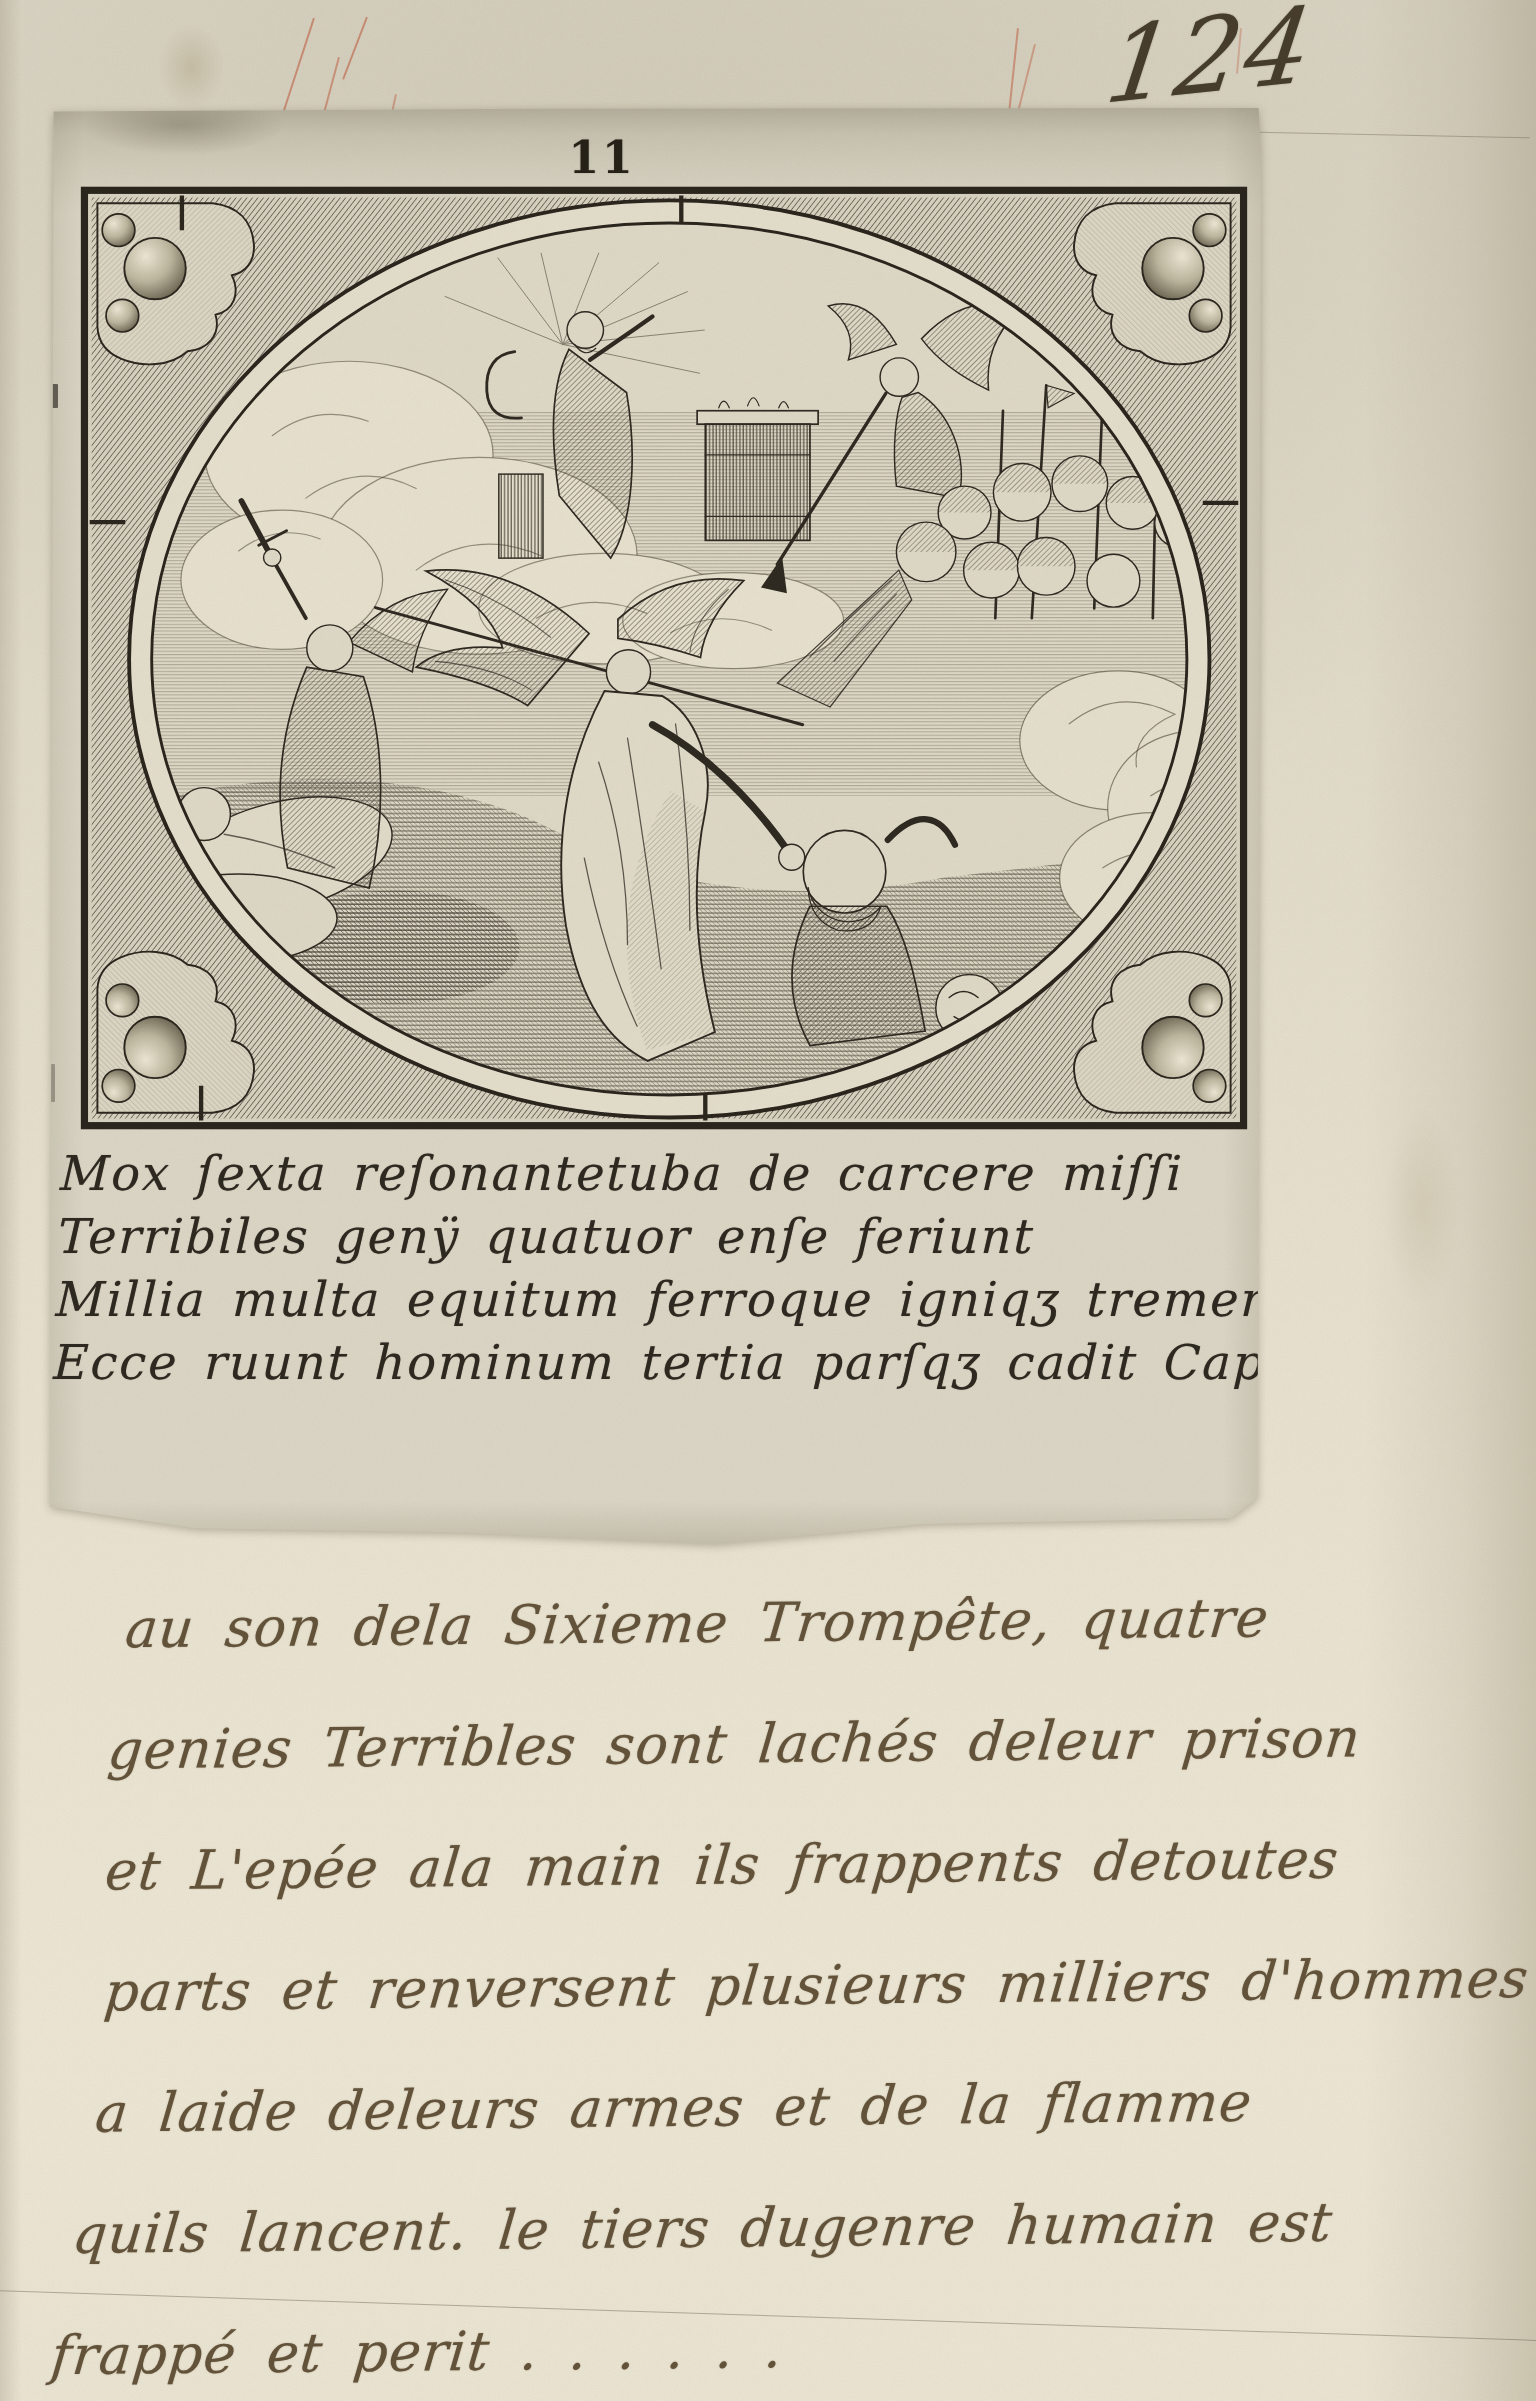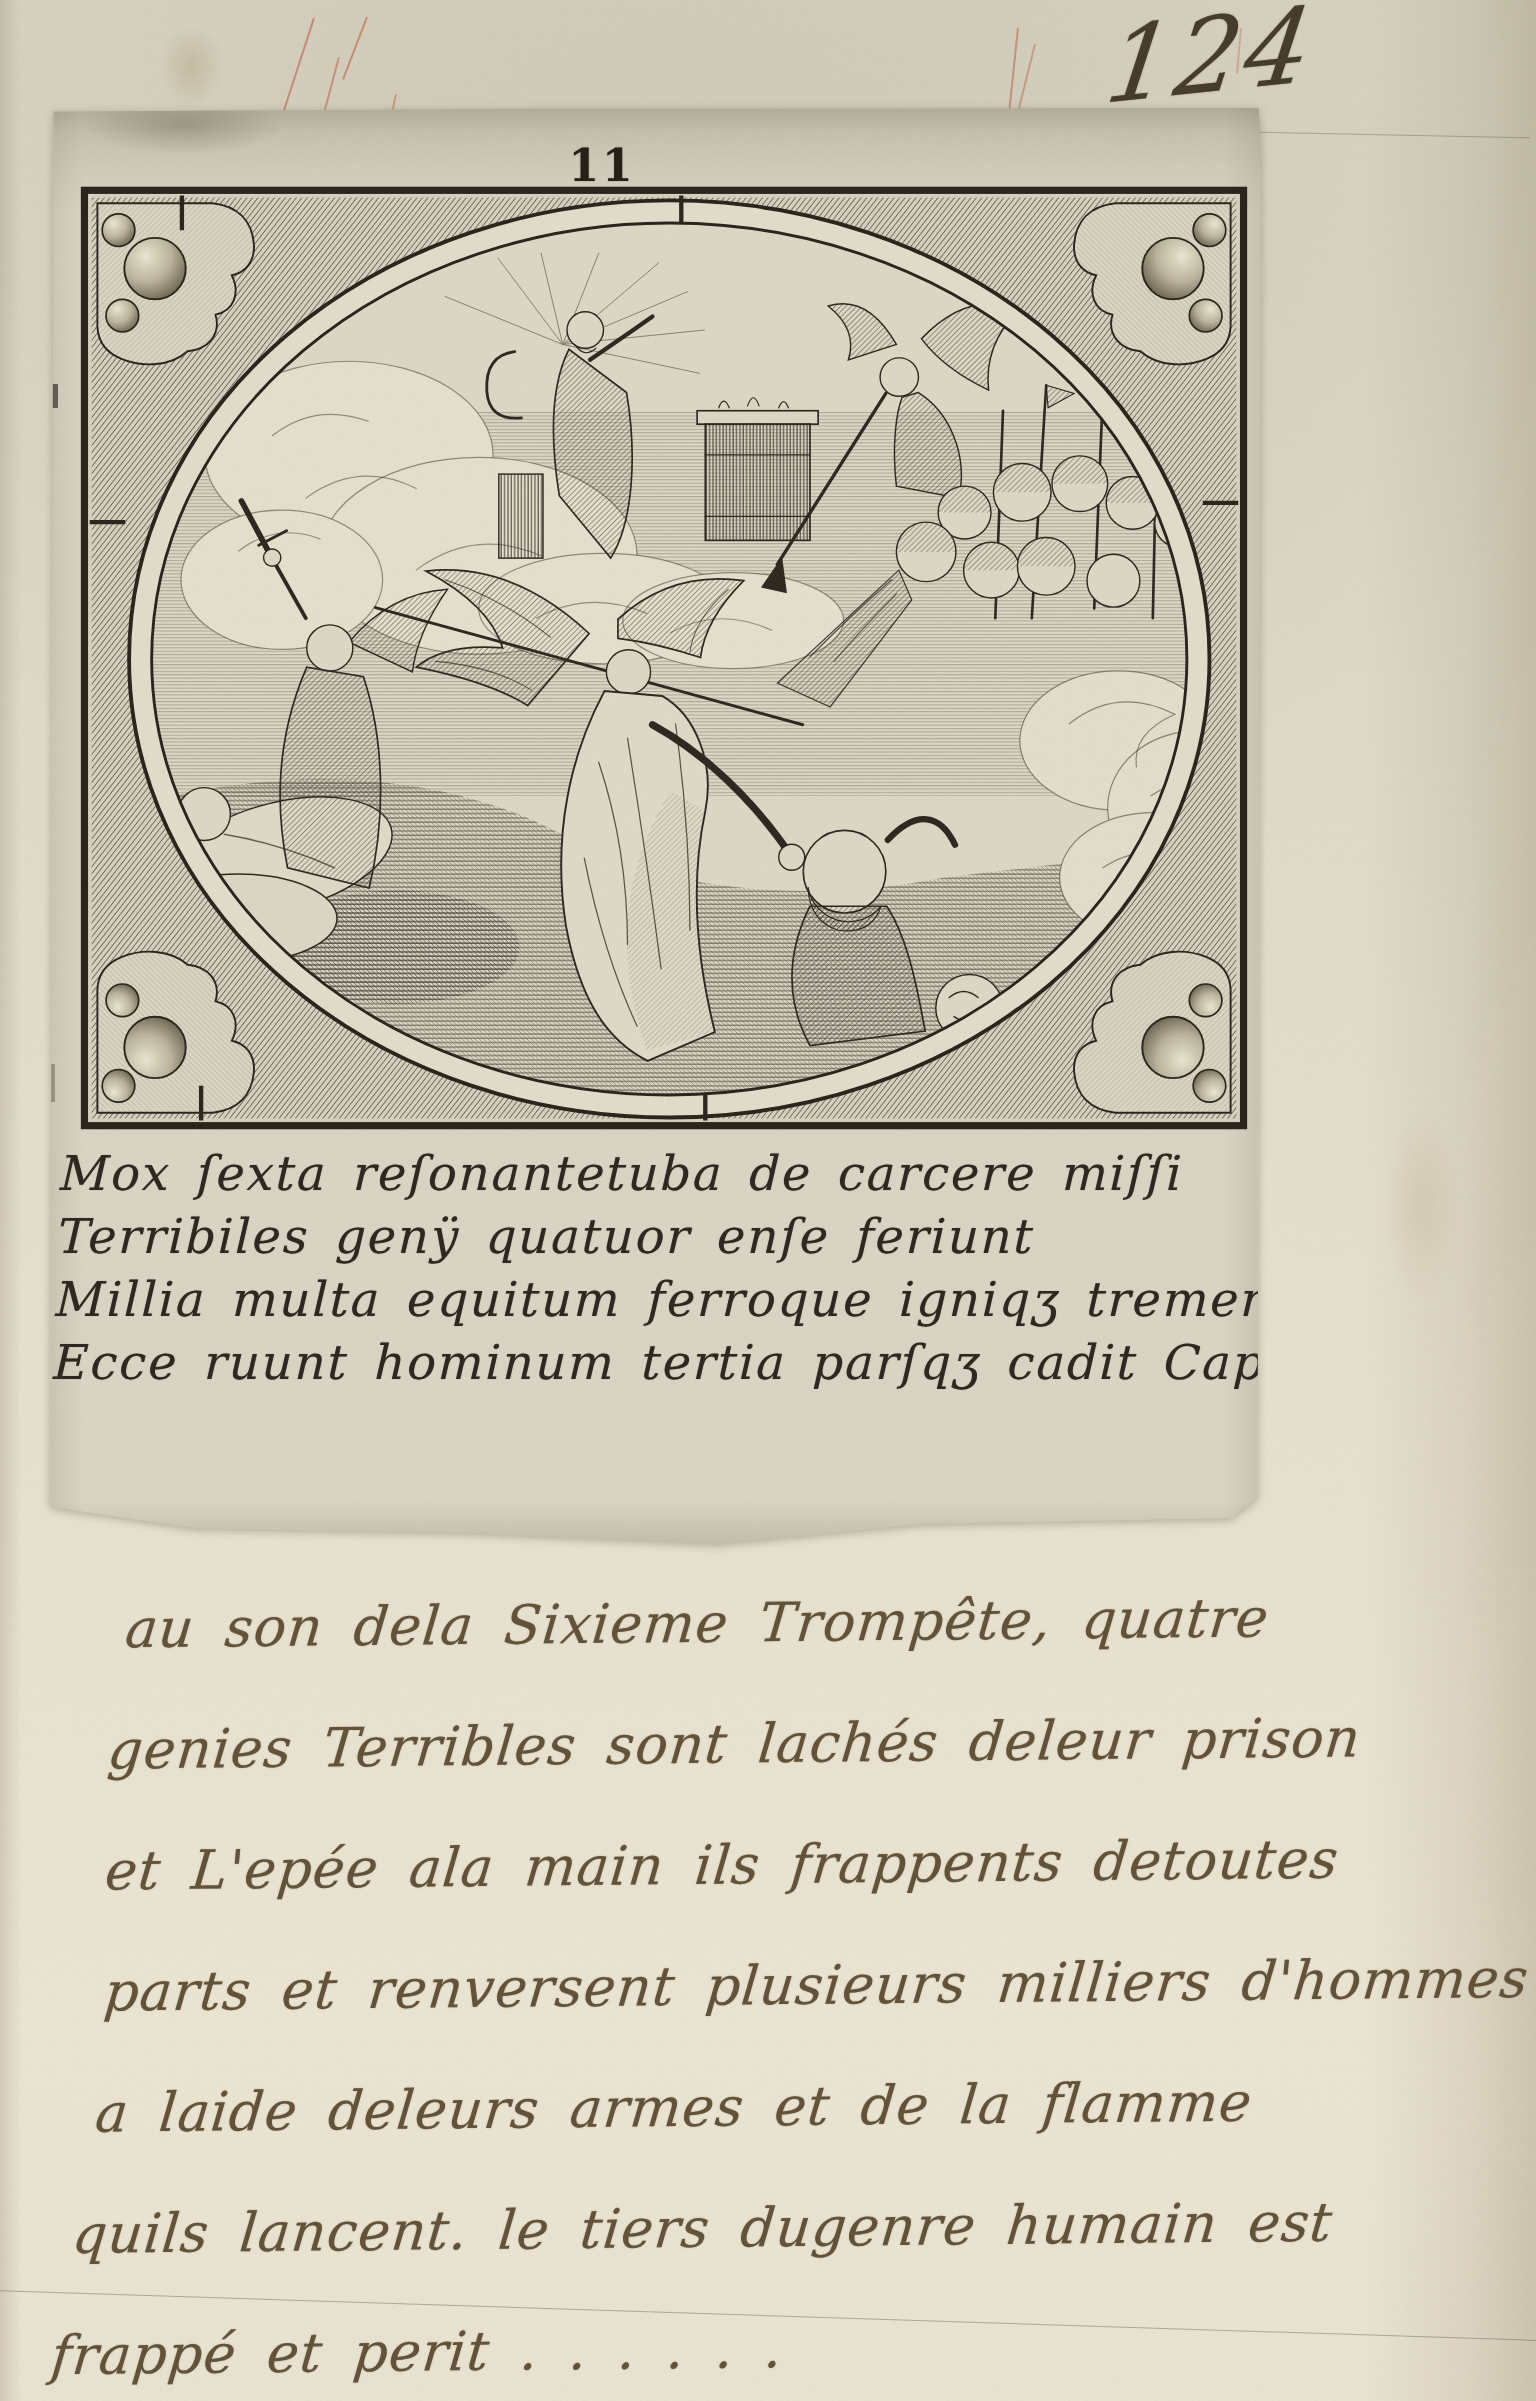--- a/index.html
+++ b/index.html
@@ -26,21 +26,20 @@
       linear-gradient(180deg, rgba(112,106,88,.38) 0, rgba(120,114,96,.20) 26.4px, rgba(120,114,96,.10) 58px, transparent 106px),
       linear-gradient(0deg, rgba(112,106,88,.22) 0, transparent 43px),
       linear-gradient(90deg, rgba(112,106,88,.14) 0, transparent 34px),
       linear-gradient(270deg, rgba(112,106,88,.16) 0, transparent 38px),
       #dbd6c5;
   }
   .plate-label{
     position:absolute; left:480px; top:24px; width:144px; text-align:center;
     font-size:44px; font-weight:bold; color:#262117; letter-spacing:2.9px;
     text-shadow:0 0 1.4px rgba(38,33,23,.4);
-    margin-top:8px;
   }
   .plate-svg{position:absolute; left:30px; top:78px;}
 
   
   .latin{
     position:absolute; left:6.7px; top:1034px; width:1191px;
     font-style:italic; font-size:48px; line-height:63px;
     letter-spacing:1.9px; word-spacing:8.6px; color:#2e2920;
     transform:skewX(-2deg);
     text-shadow:0 0 1px rgba(46,41,32,.45);

